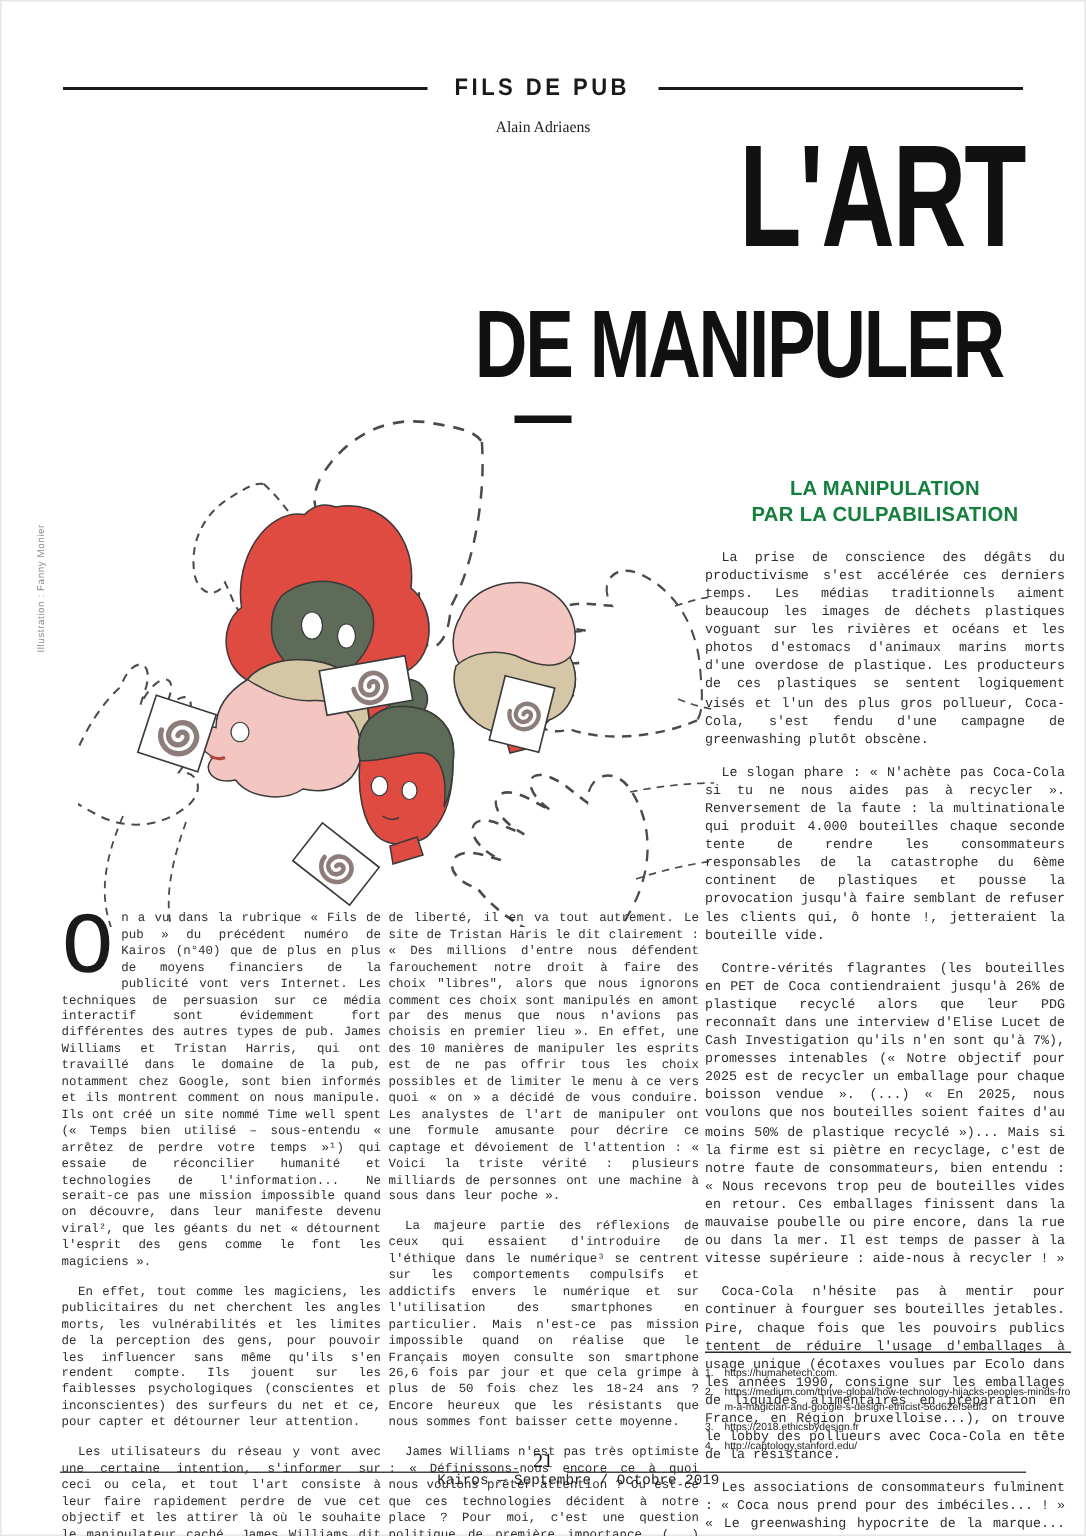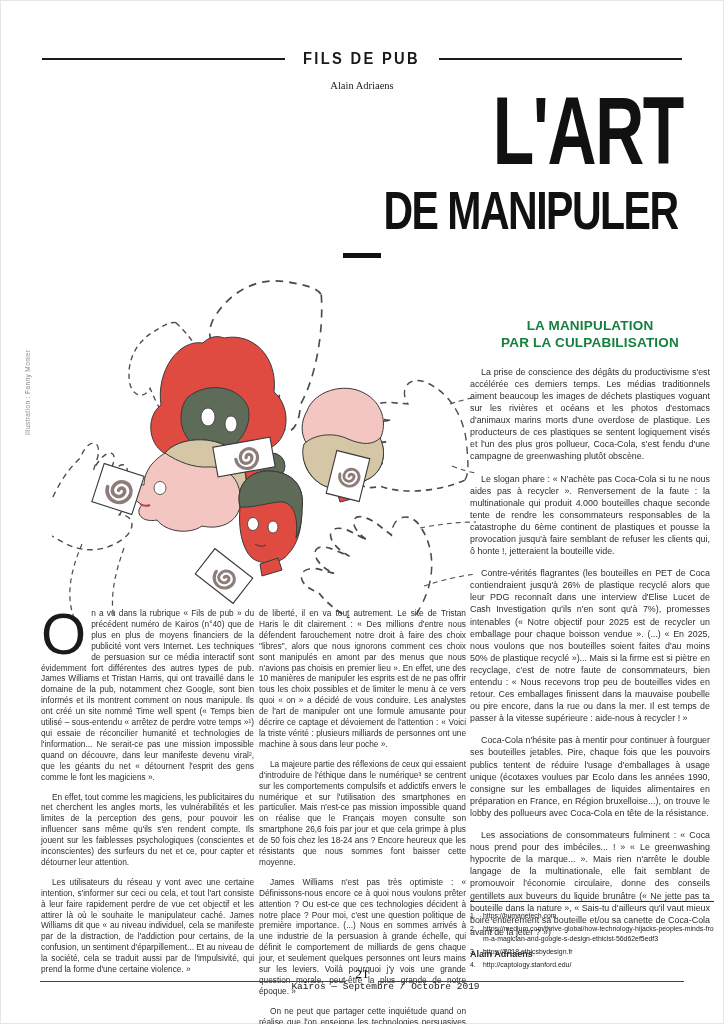--- a/index.html
+++ b/index.html
@@ -12,35 +12,35 @@
   .rubric-row .rule{flex:1;height:2px;background:#1a1a1a;}
   .rubric{font-size:16px;font-weight:700;letter-spacing:2.5px;color:#1a1a1a;white-space:nowrap;
           transform:scaleX(.92);}
   .byline{position:absolute;top:80px;left:0;right:0;text-align:center;
           font-family:"Liberation Serif",serif;font-size:10.5px;color:#222;}
 
   
   .title-block{position:absolute;top:88px;left:0;right:0;text-align:right;color:#111;}
   .title-l1{display:block;font-size:97px;line-height:.88;font-weight:700;letter-spacing:-2px;}
   .title-l1 span{display:inline-block;transform:scaleX(.70);transform-origin:center;}
-  .title-l2{display:block;font-size:54px;line-height:1;font-weight:700;letter-spacing:-2px;margin-top:10px;}
+  .title-l2{display:block;font-size:64px;line-height:1;font-weight:700;letter-spacing:-2px;margin-top:24px;}
   .title-l2 span{display:inline-block;transform:scaleX(.76);transform-origin:center;}
   .title-dash{width:38px;height:5px;background:#111;margin:16px auto 0;}
 
   
   .illu-credit{position:absolute;left:24px;top:305px;height:130px;
                writing-mode:vertical-rl;transform:rotate(180deg);
                font-size:6.5px;letter-spacing:.4px;color:#8a8a8a;}
 
   
   .illustration{position:absolute;left:52px;top:276px;width:424px;height:342px;}
 
   
   .col{position:absolute;text-align:justify;font-size:8.3px;line-height:10.9px;color:#2e2e2e;}
-  .col p{margin:0 0 9px;}
+  .col p{margin:0 0 9px;font-family:Liberation Mono, monospace;}
   .col p.indent{text-indent:11px;}
   .col-left{left:41px;top:608px;width:213px;}
   .col-mid{left:259px;top:608px;width:207px;}
   .col-right{left:470px;top:318px;width:240px;font-size:8.9px;line-height:12.1px;}
   .col-right p{margin:0 0 10px;}
   .dropcap{float:left;font-size:58px;line-height:48px;font-weight:400;color:#1a1a1a;
            margin:2px 5px 0 0;}
   .sec-heading{font-size:13.5px;font-weight:700;color:#15803d;text-align:center;
                letter-spacing:.2px;margin:16px 0 14px;line-height:1.25;}
   .sec-heading.right-h{margin:0 0 14px;}

